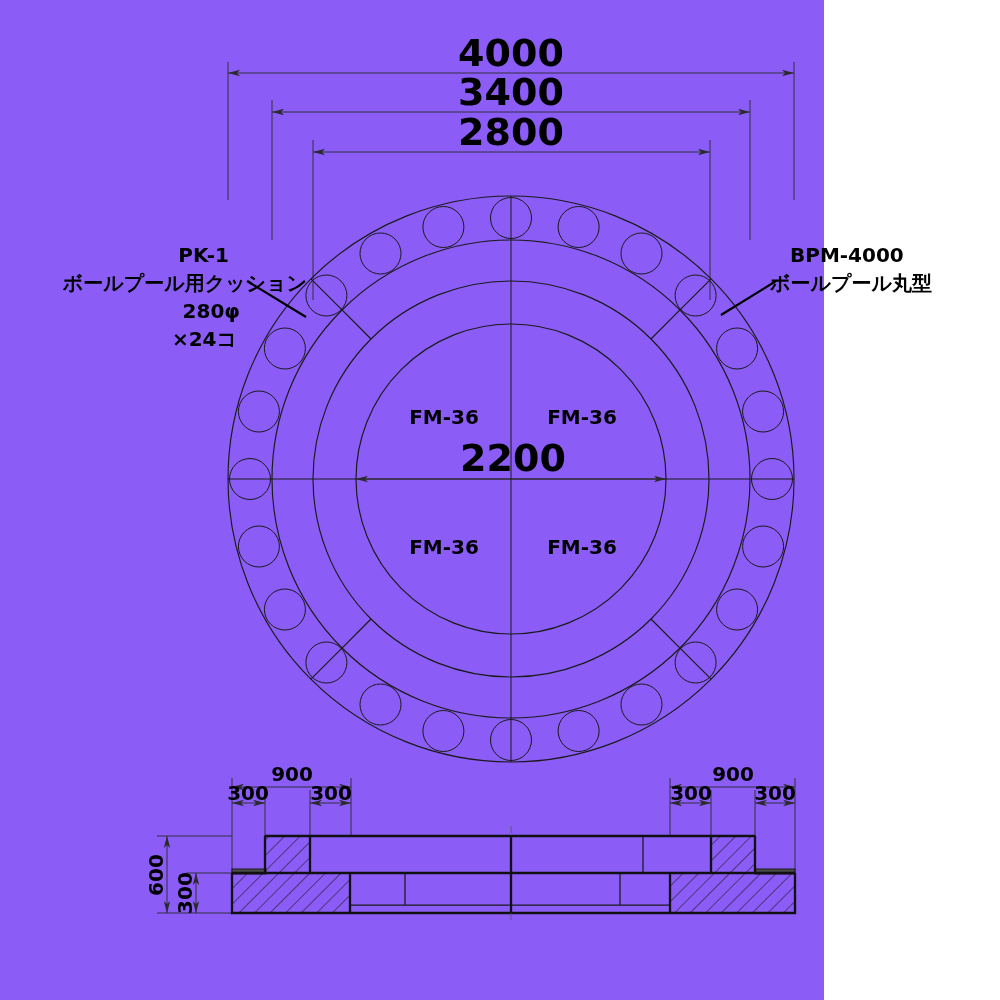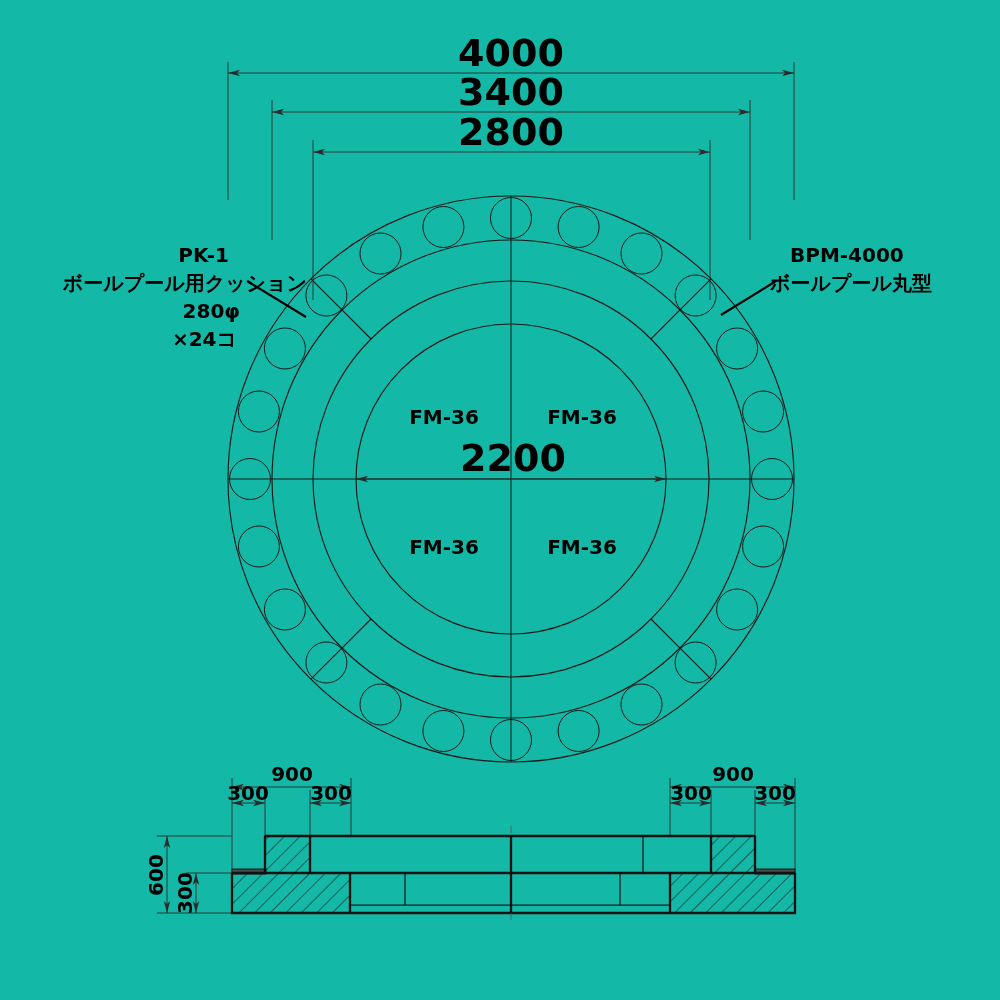--- a/index.html
+++ b/index.html
@@ -1,18 +1,18 @@
 <!DOCTYPE html>
 <html><head>
 <meta charset="utf-8">
 <style>
   html,body{margin:0;padding:0;background:#ffffff;}
   body{width:1000px;height:1000px;overflow:hidden;
        font-family:"DejaVu Sans","Liberation Sans",sans-serif;}
-  #sheet{position:relative;width:1000px;height:1000px;background:#14b8a6;}
+  #sheet{position:relative;width:824px;height:1000px;background:#8b5cf6;}
   svg{display:block;}
   .thin{fill:none;stroke:#1a1a1a;stroke-width:1.15;}
   .thinner{fill:none;stroke:#1a1a1a;stroke-width:1;}
   .dim{fill:none;stroke:#2b2b2b;stroke-width:0.9;}
   .ext{fill:none;stroke:#2b2b2b;stroke-width:0.9;}
   .leader{fill:none;stroke:#000;stroke-width:2.1;}
   .heavy{fill:none;stroke:#111;stroke-width:2.3;}
   .sec{fill:none;stroke:#1a1a1a;stroke-width:1.25;}
   .hatchfill{stroke:#1a1a1a;stroke-width:1.25;}
   .ctr{fill:none;stroke:#555;stroke-width:0.8;stroke-dasharray:7 3 1.5 3;}

